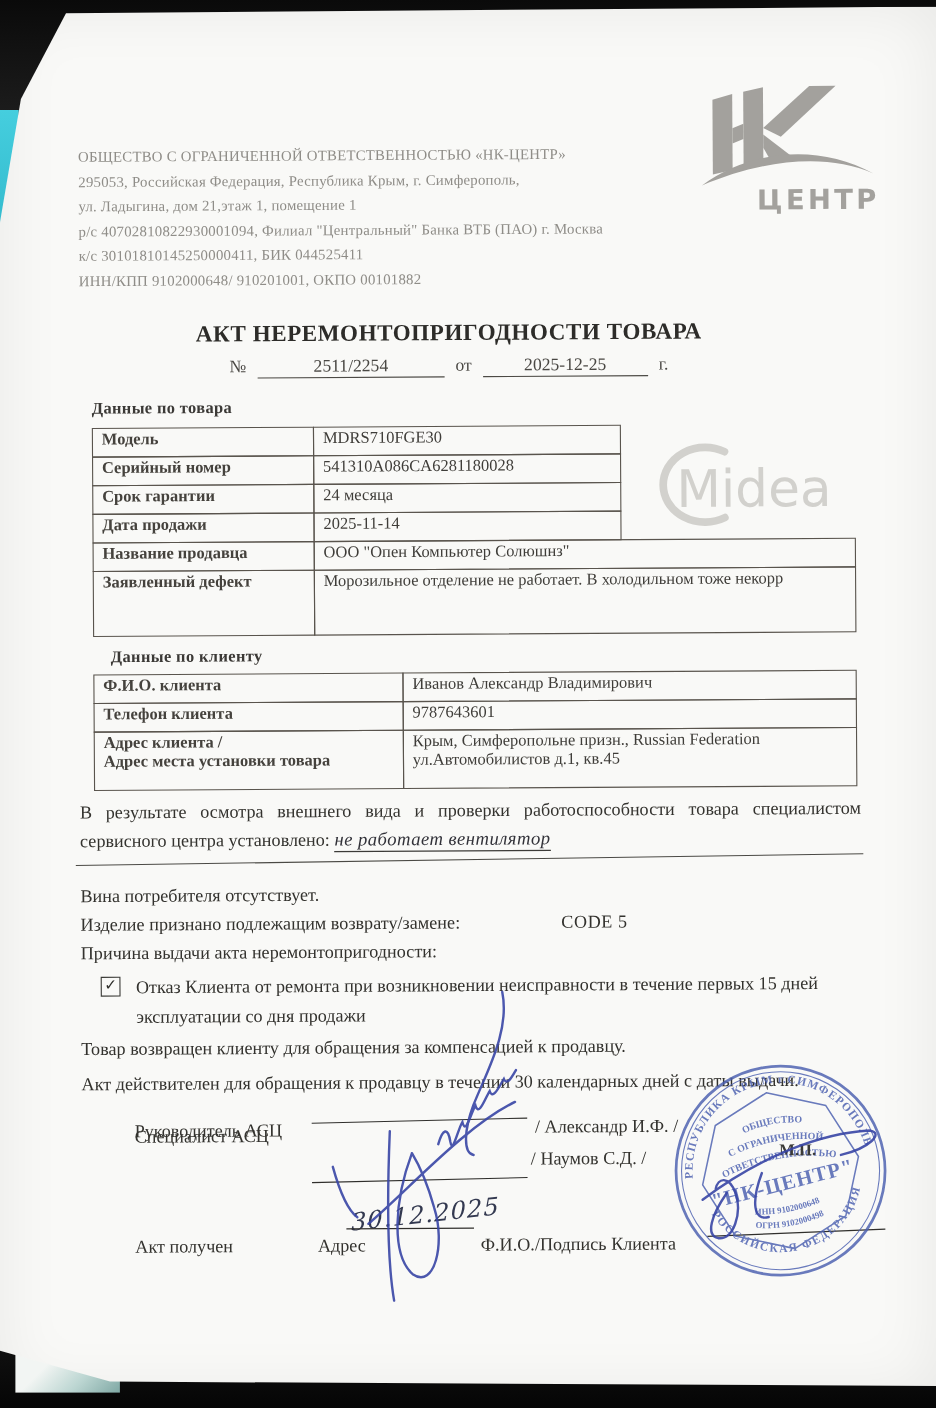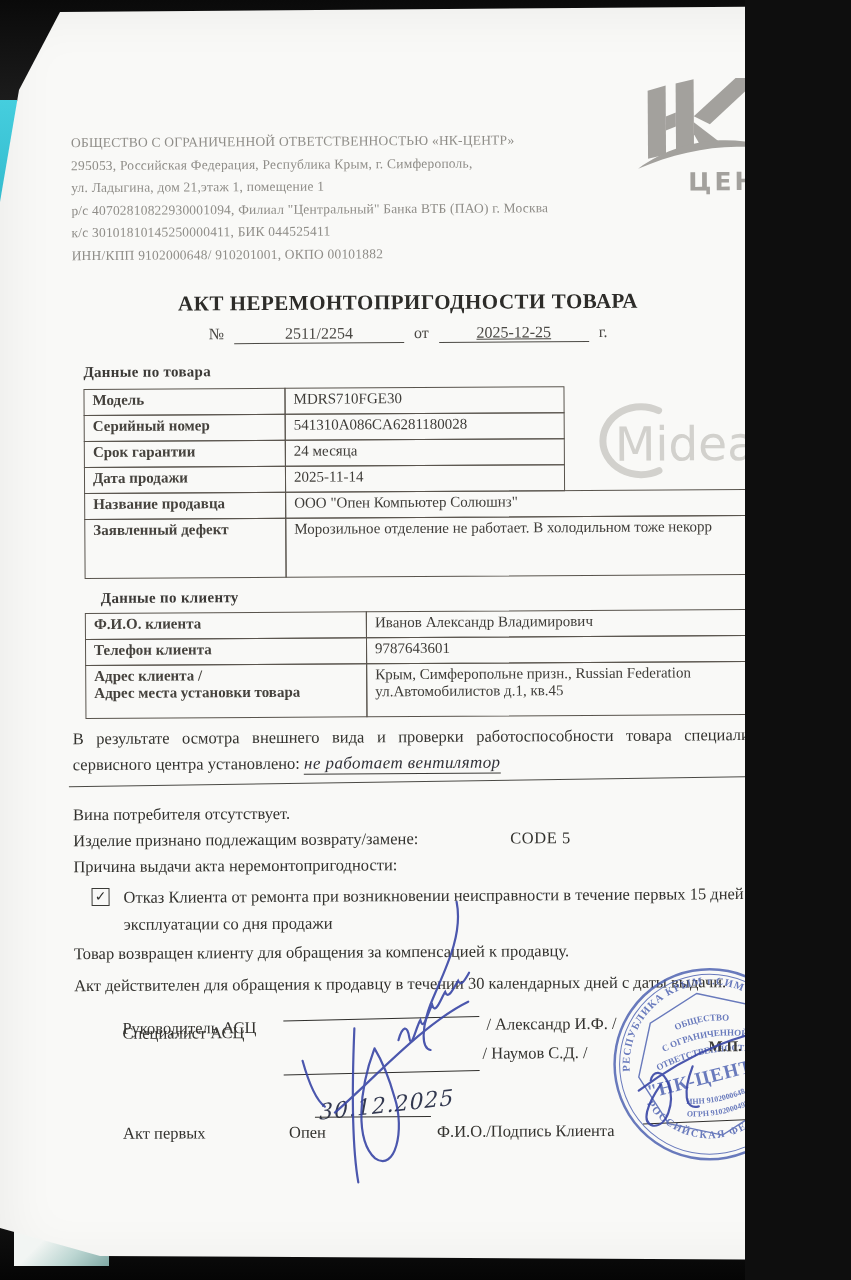--- a/index.html
+++ b/index.html
@@ -1,16 +1,16 @@
 <!DOCTYPE html>
 <html><head>
 <meta charset="utf-8">
 <style>
   html,body{margin:0;padding:0;background:#0e0e0e;}
-  .photo{position:relative;width:745px;height:1280px;overflow:hidden;
+  .photo{position:relative;width:851px;height:1280px;overflow:hidden;
          background:linear-gradient(180deg,#0a0a0a 0%,#1c1c1c 8%,#232323 50%,#1a1a1a 92%,#050505 100%);
          font-family:"Liberation Serif", serif;}
   .cyan-sliver{position:absolute;left:0;top:100px;width:17px;height:145px;
                background:linear-gradient(180deg,#45cede,#2db4c8);}
   .teal-corner{position:absolute;left:14px;top:1208px;width:95px;height:58px;
                background:linear-gradient(135deg,#f2f5f3 40%,#bcd6d2 70%,#7fa8a4);}
   .paper{position:absolute;left:0;top:6px;width:851px;height:1262px;
          background:linear-gradient(165deg,#ffffff 0%,#fafaf8 40%,#f3f3f0 75%,#ececе9 100%);
          background-color:#f9f9f7;
          clip-path:polygon(60px 6px,851px 0px,851px 1254px,100px 1250px,0px 1222px,0px 196px,19px 84px);
@@ -21,21 +21,21 @@
   
   .company{position:absolute;left:74px;top:130px;width:540px;font-size:13.5px;line-height:22.5px;
            color:#8f8d88;letter-spacing:.2px;}
   
   .nk-logo{position:absolute;left:633px;top:76px;}
   
   .title-wrap{position:absolute;left:60px;top:290px;width:700px;text-align:center;}
   .act-title{font-size:21px;font-weight:bold;color:#2d2c29;letter-spacing:.5px;}
   .act-sub{margin-top:9px;font-size:16px;color:#4a4844;}
   .u-line{display:inline-block;border-bottom:1.5px solid #4c4a45;text-align:center;margin:0 10px;}
-  .u-num{width:170px;} .u-date{width:150px;text-decoration:underline;}
+  .u-num{width:170px;} .u-date{width:150px;}
 
   
   .sec-title{position:absolute;font-size:15px;font-weight:bold;color:#3b3936;letter-spacing:.3px;}
   .doc-table{position:absolute;left:85px;width:694px;font-size:15px;}
   .trow{display:flex;margin-top:-1px;}
   .tcell{border:1px solid #59544d;padding:2px 8px 1px 8px;box-sizing:border-box;min-height:27px;}
   .tcell + .tcell{margin-left:-1px;}
   .tlabel{width:202px;font-weight:bold;color:#45423d;}
   .narrow .tvalue{width:280px;}
   .wide .tvalue{width:493px;}
@@ -195,22 +195,22 @@
     </div>
 
     <div class="sig-label" style="left:120px;top:1017px;">Руководитель АСЦ</div>
     <div class="sig-line" style="left:281px;top:1018px;width:196px;transform:rotate(-1deg);"></div>
     <div class="sig-label" style="left:484px;top:1015px;">/ Александр И.Ф. /</div>
 
     <div class="sig-label" style="left:120px;top:1022px;">Специалист АСЦ</div>
     <div class="sig-line" style="left:281px;top:1072px;width:196px;transform:rotate(-1deg);"></div>
     <div class="sig-label" style="left:480px;top:1044px;">/ Наумов С.Д. /</div>
 
-    <div class="sig-label" style="left:120px;top:1122px;">Акт первых</div>
-    <div class="sig-label" style="left:286px;top:1122px;">Опен</div>
+    <div class="sig-label" style="left:120px;top:1122px;">Акт получен</div>
+    <div class="sig-label" style="left:286px;top:1122px;">Адрес</div>
     <div class="hw-date">30.12.2025</div>
     <div class="sig-line" style="left:312px;top:1116px;width:116px;"></div>
     <div class="sig-label" style="left:434px;top:1122px;">Ф.И.О./Подпись Клиента</div>
     <div class="sig-line" style="left:640px;top:1122px;width:162px;transform:rotate(-2deg);"></div>
 
     <div class="mp">М.П.</div>
 
     <svg class="stamp" width="200" height="200" viewBox="0 0 200 200">
       <g fill="none" stroke="#4a5fb0">
         <circle cx="100" cy="100" r="95" stroke-width="2.5"></circle>

